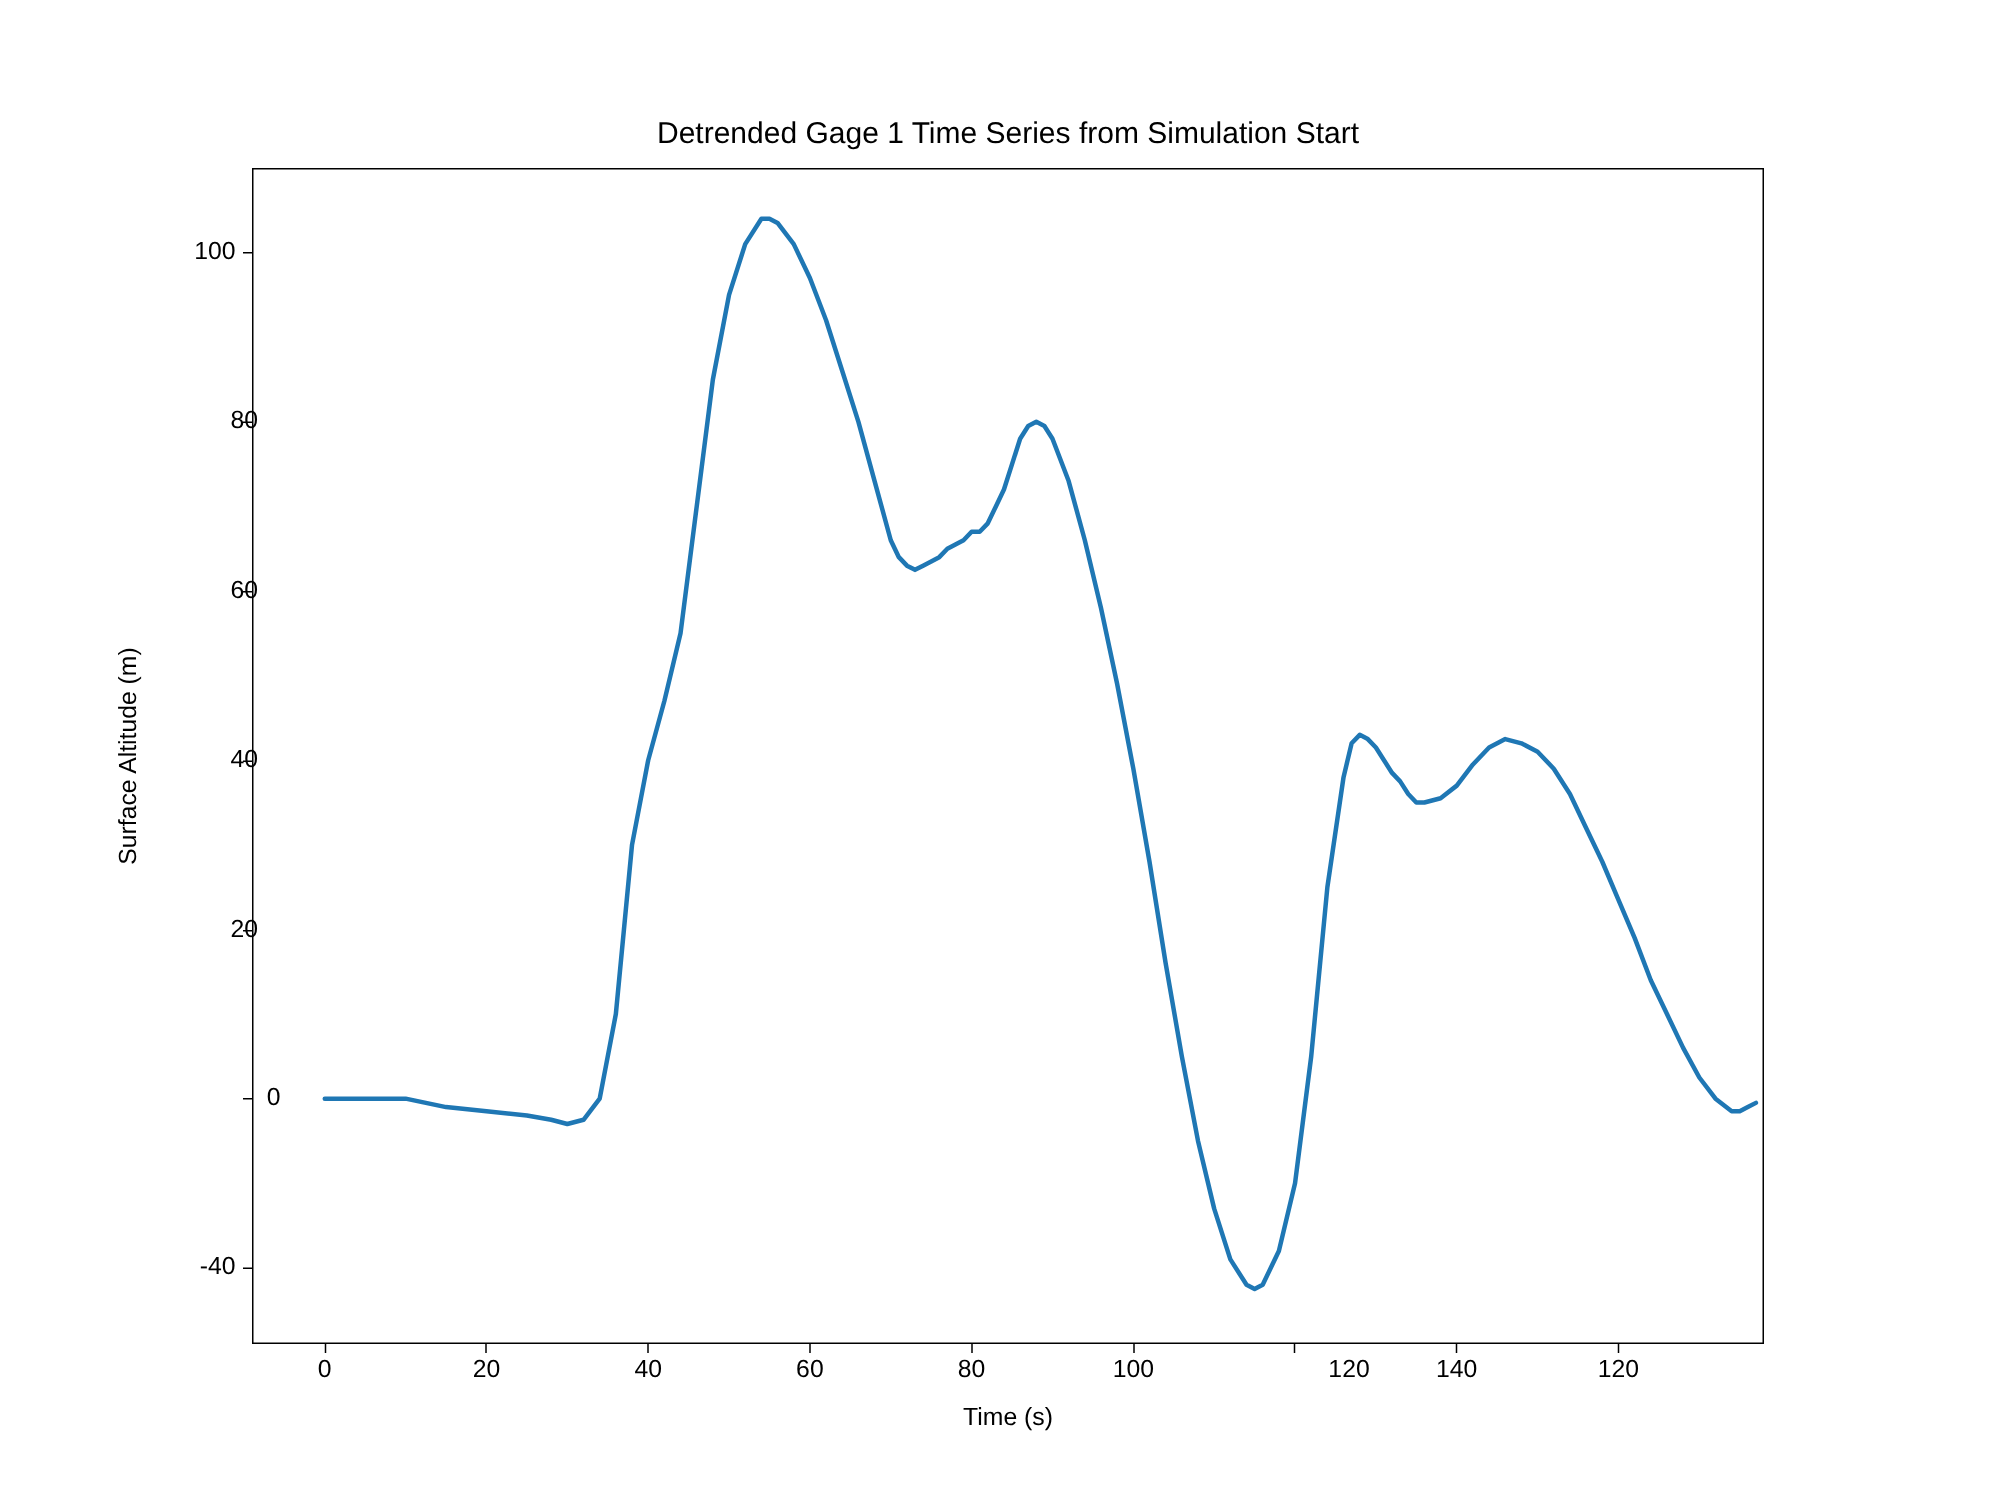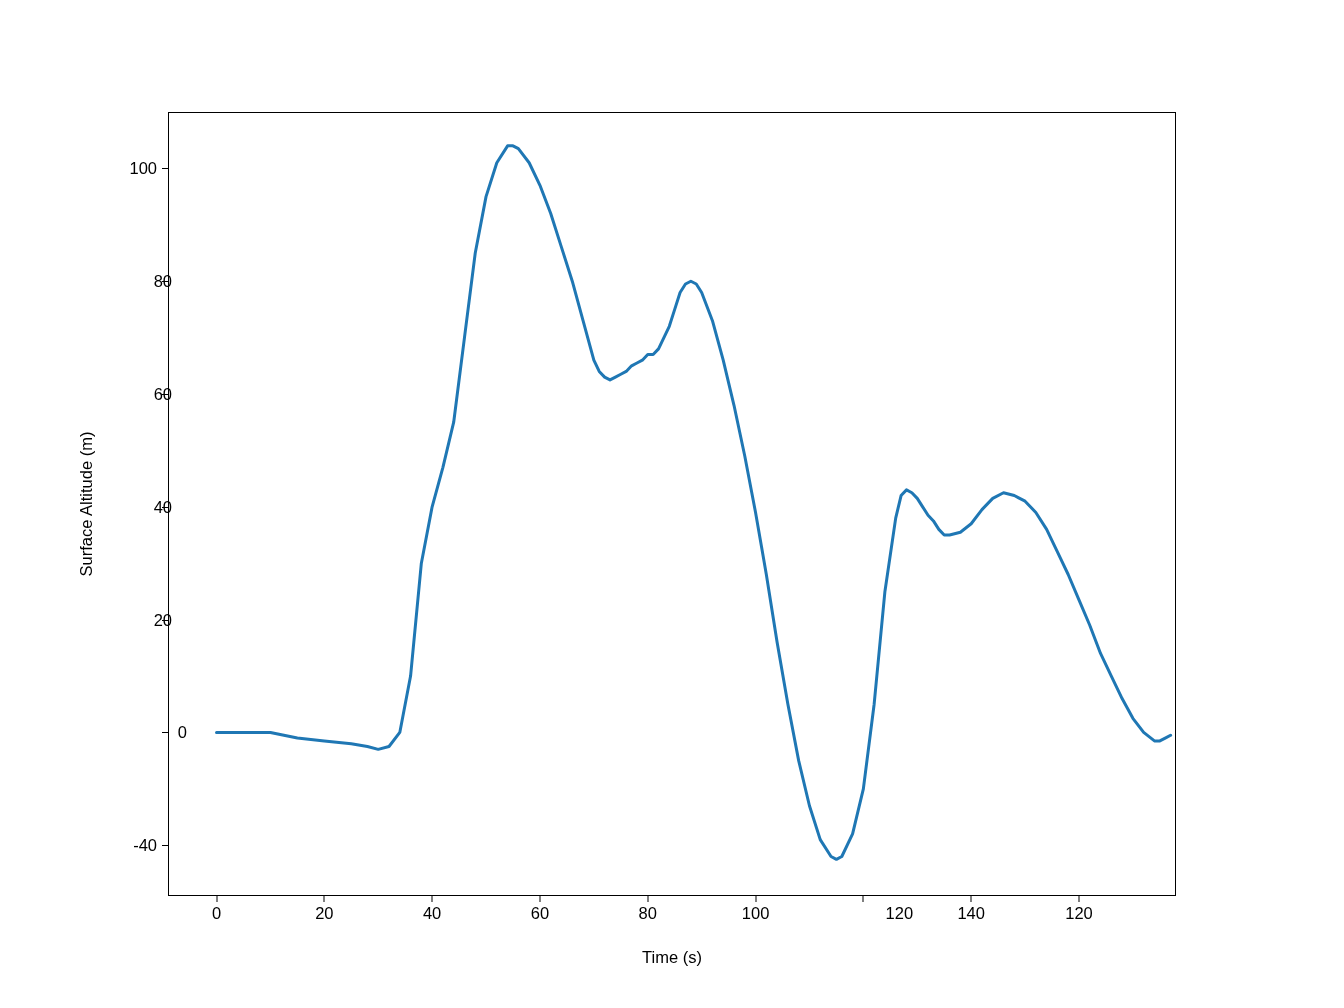--- a/index.html
+++ b/index.html
@@ -37,21 +37,20 @@
       box-sizing: border-box;
     }
     .xlabel {
       position: absolute;
       left: 168px;
       width: 1008px;
       top: 936px;
       text-align: center;
       font-size: 16.5px;
       color: #000;
-      margin-top: 12px;
     }
     .ylabel {
       position: absolute;
       left: 86px;
       top: 504px;
       transform: translate(-50%, -50%) rotate(-90deg);
       font-size: 16.5px;
       color: #000;
       white-space: nowrap;
     }
@@ -96,20 +95,21 @@
       stroke: #1f77b4;
       stroke-width: 3;
       stroke-linejoin: round;
       stroke-linecap: round;
     }
   </style>
 </head>
 <body>
 
 <div class="chart-container">
+  <div class="chart-title">Detrended Gage 1 Time Series from Simulation Start</div>
   <div class="plot-area"></div>
   <svg class="line" viewBox="0 0 1008 784" preserveAspectRatio="none">
     <path id="series-path" d="M48.51,620.43L75.47,620.43L102.42,620.43L129.37,626.07L156.32,628.89L183.27,631.71L199.44,634.53L210.22,637.35L221.01,634.53L231.79,620.43L242.57,564.03L247.96,507.63L253.35,451.22L264.13,394.82L274.91,355.34L285.69,310.22L296.47,225.61L307.25,141.01L318.03,84.60L328.81,50.76L339.59,33.84L344.98,33.84L350.37,36.66L361.16,50.76L371.94,73.32L382.72,101.53L393.50,135.37L404.28,169.21L415.06,208.69L425.84,248.17L431.23,259.45L436.62,265.09L442.01,267.91L447.40,265.09L452.79,262.27L458.18,259.45L463.57,253.81L468.96,250.99L474.35,248.17L479.74,242.53L485.13,242.53L490.52,236.89L495.91,225.61L501.30,214.33L506.70,197.41L512.09,180.49L517.48,172.03L522.87,169.21L528.26,172.03L533.65,180.49L544.43,208.69L555.21,248.17L565.99,293.29L576.77,344.06L587.55,400.46L598.33,462.50L609.11,530.19L619.89,592.23L630.67,648.63L641.45,693.76L652.24,727.60L663.02,744.52L668.41,747.34L673.80,744.52L684.58,721.96L695.36,676.83L706.14,592.23L716.92,479.42L727.70,406.10L733.09,383.54L738.48,377.90L743.87,380.72L749.26,386.36L754.65,394.82L760.04,403.28L765.43,408.92L770.82,417.38L776.21,423.02L781.60,423.02L792.39,420.20L803.17,411.74L813.95,397.64L824.73,386.36L835.51,380.72L846.29,383.54L857.07,389.18L867.85,400.46L878.63,417.38L889.41,439.94L900.19,462.50L910.97,487.88L921.75,513.27L932.53,541.47L943.32,564.03L954.10,586.59L964.88,606.33L975.66,620.43L986.44,628.89L991.83,628.89L997.22,626.07L1002.61,623.25"></path>
   </svg>
   <div class="xlabel">Time (s)</div>
   <div class="ylabel">Surface Altitude (m)</div>
   <div id="ticks">
       <div class="xtick-mark" style="left: 216.513px;"></div>
       <div class="xtick" style="left: 216.513px;">0</div>
       <div class="xtick-mark" style="left: 324.321px;"></div>

